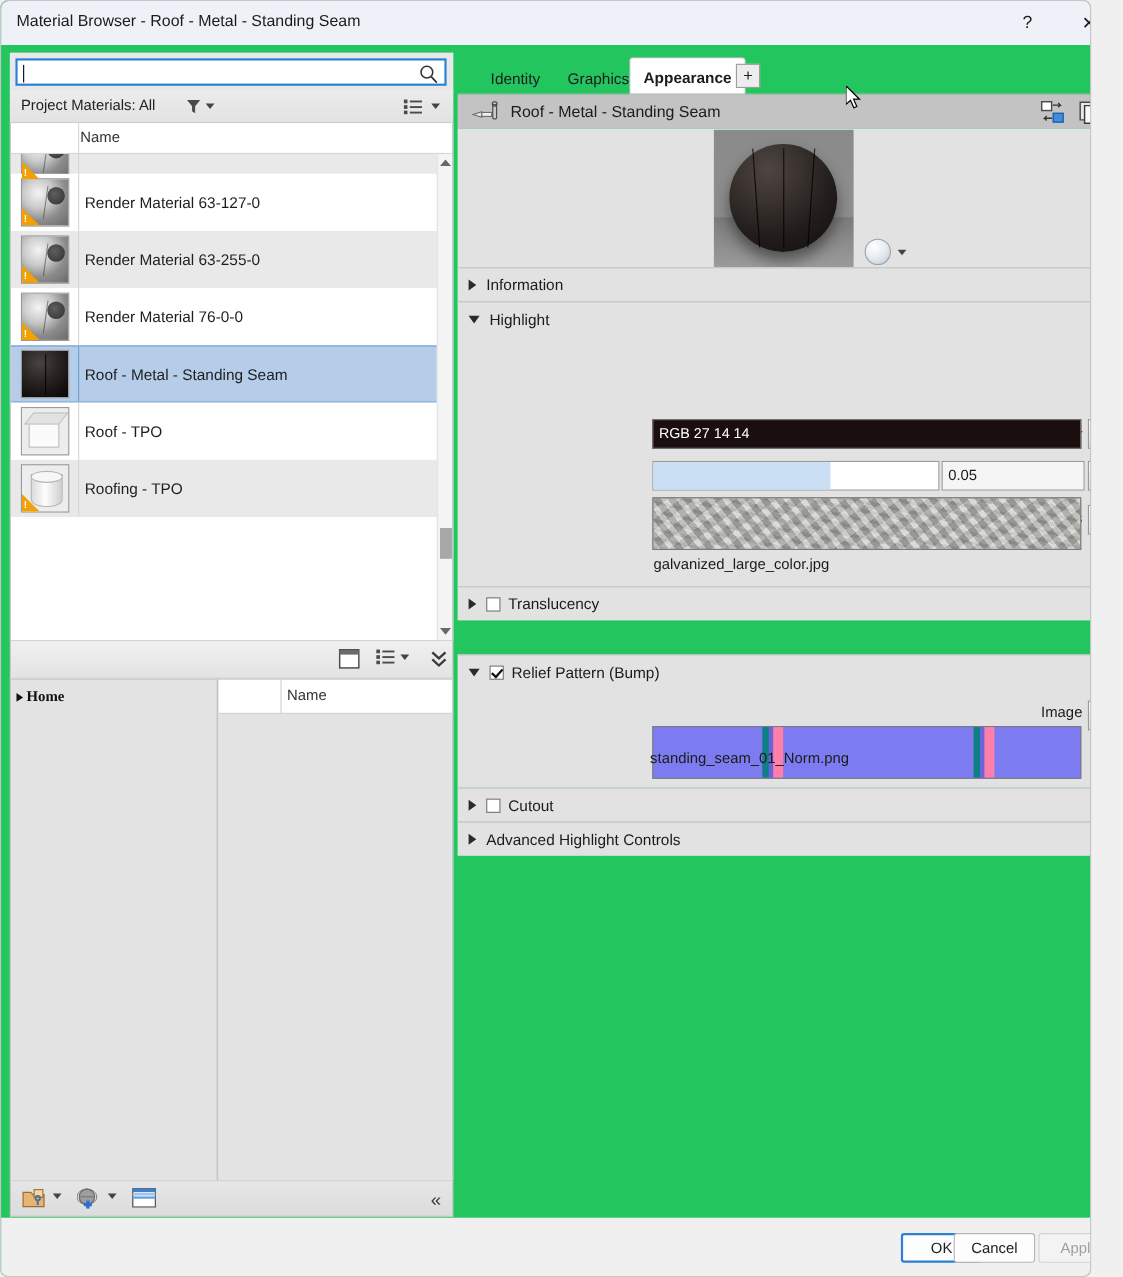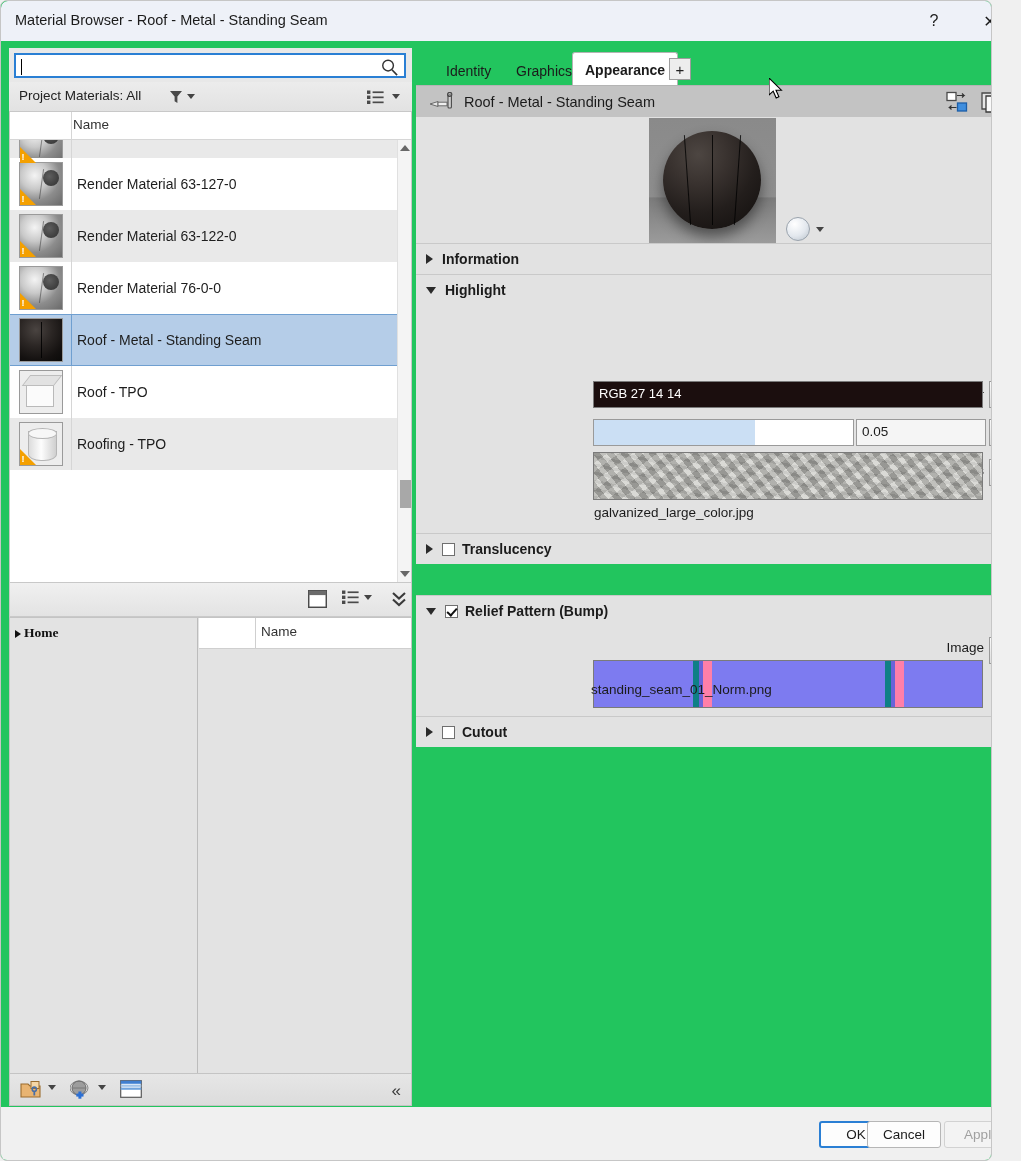--- a/index.html
+++ b/index.html
@@ -236,21 +236,21 @@
     border:1px solid #9aa3ad;
   }
   .sphere-chip-caret{position:absolute;left:400px;top:110px;}
 
   
   .sec{
     position:absolute;left:0;width:598px;
     border-top:1px solid #c9c9c9;background:#e2e2e2;box-sizing:border-box;
   }
   .sec-head{height:30px;display:flex;align-items:center;padding-left:10px;}
-  .sec-title{font-size:14px;font-weight:bold;color:#1b1b1b;}
+  .sec-title{font-size:14px;font-weight:normal;color:#1b1b1b;}
   .tri-r{width:0;height:0;border-top:5px solid transparent;border-bottom:5px solid transparent;border-left:7px solid #2a2a2a;margin-right:9px;}
   .tri-d{width:0;height:0;border-left:5px solid transparent;border-right:5px solid transparent;border-top:7px solid #2a2a2a;margin-right:9px;}
   .chk{
     width:13px;height:13px;border:1px solid #6f6f6f;background:#fff;margin-right:7px;
     position:relative;box-sizing:border-box;
   }
   .chk.on::after{
     content:"";position:absolute;left:3px;top:0px;width:4px;height:8px;
     border:solid #111;border-width:0 2px 2px 0;transform:rotate(42deg);
   }
@@ -375,21 +375,21 @@
             </div>
             <div class="namecell">Render Material 63-127-0</div>
           </div>
           <div class="row alt">
             <div class="thumbcell">
               <div class="thumb th-gray-sphere">
                 <span class="warn-badge"></span>
                 <span class="warn-excl">!</span>
               </div>
             </div>
-            <div class="namecell">Render Material 63-122-0</div>
+            <div class="namecell">Render Material 63-255-0</div>
           </div>
           <div class="row">
             <div class="thumbcell">
               <div class="thumb th-gray-sphere">
                 <span class="warn-badge"></span>
                 <span class="warn-excl">!</span>
               </div>
             </div>
             <div class="namecell">Render Material 76-0-0</div>
           </div>
@@ -606,20 +606,26 @@
     </div>
 
     <div class="sec" style="top:668px;height:31px">
       <div class="sec-head">
         <span class="tri-r"></span>
         <span class="chk"></span>
         <span class="sec-title">Cutout</span>
       </div>
     </div>
 
+    <div class="sec" style="top:699px;height:31px">
+      <div class="sec-head">
+        <span class="tri-r"></span>
+        <span class="sec-title">Advanced Highlight Controls</span>
+      </div>
+    </div>
   </div>
 
   <div class="footer">
     <div class="btn default" id="btn-ok">OK</div>
     <div class="btn" id="btn-cancel">Cancel</div>
     <div class="btn disabled" id="btn-apply">Apply</div>
     <svg class="grip" viewBox="0 0 12 12">
       <g fill="#b4b4b4">
         <rect x="8" y="8" width="2" height="2"></rect>
           <rect x="4" y="8" width="2" height="2"></rect>

